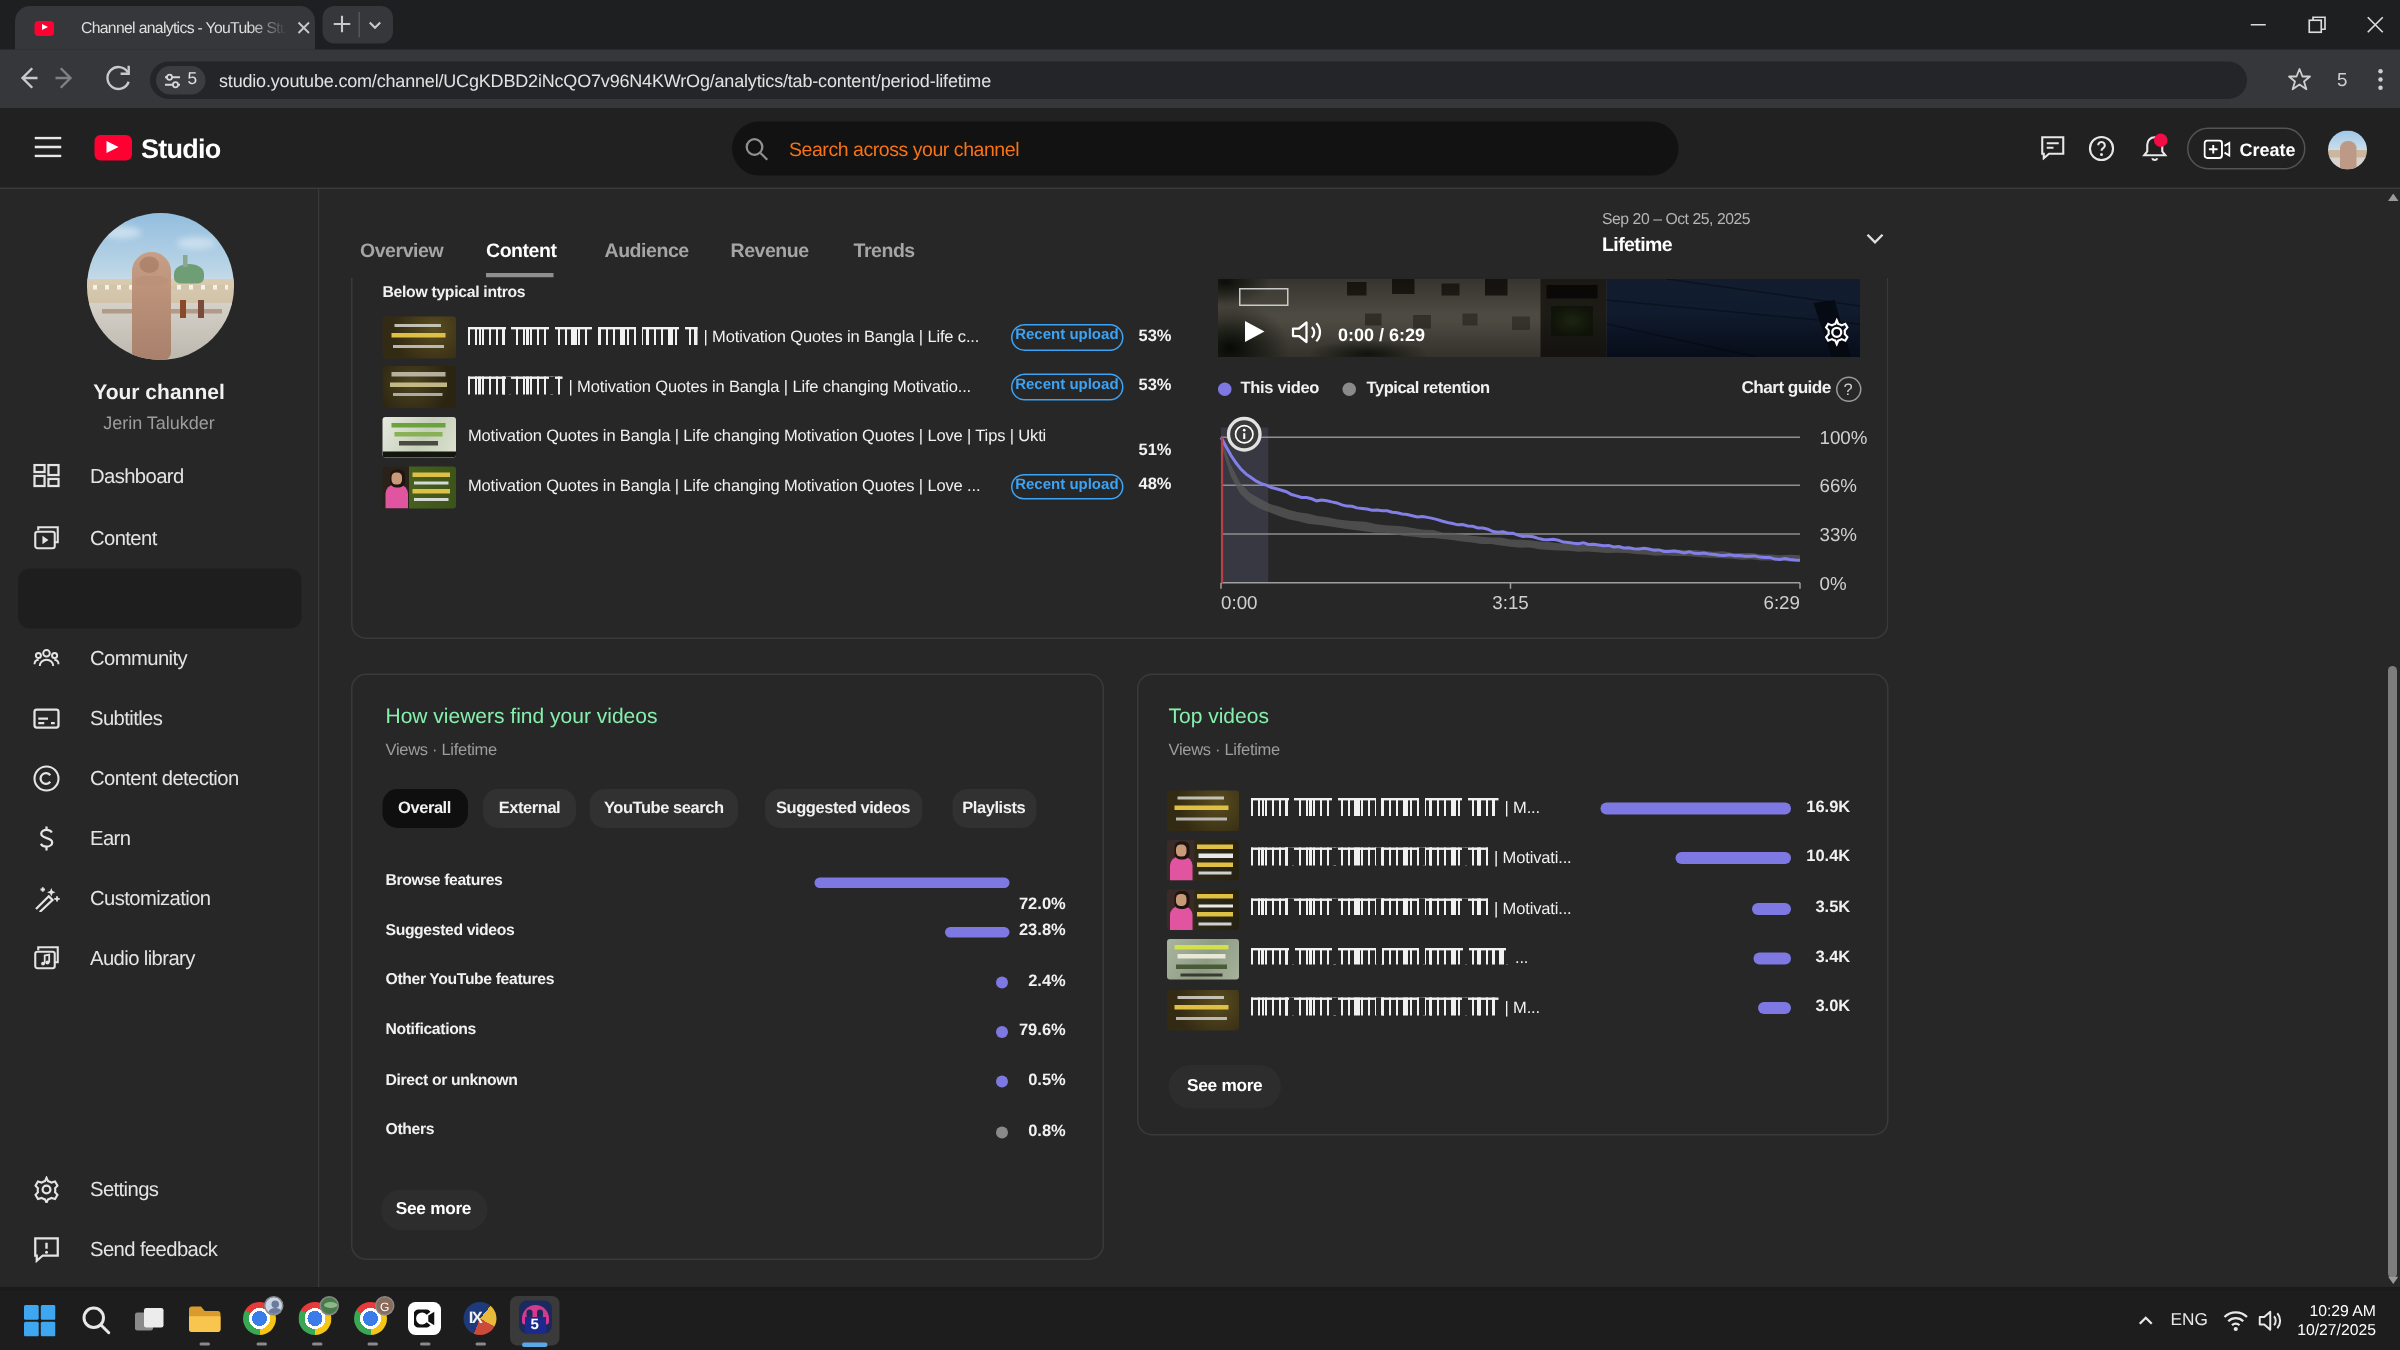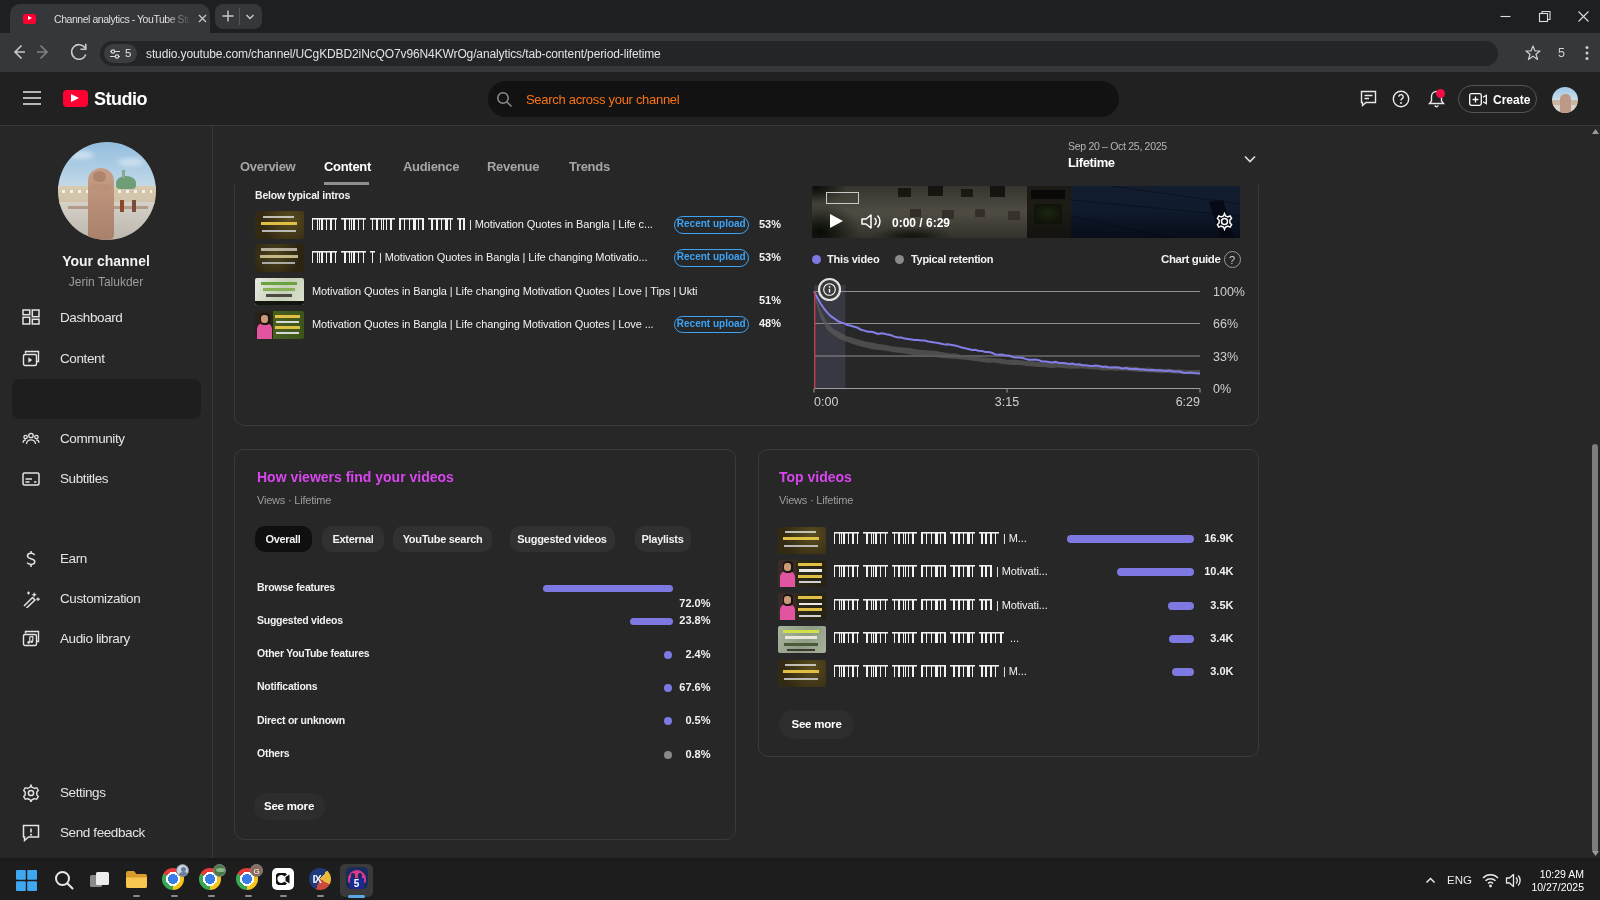--- a/index.html
+++ b/index.html
@@ -52,21 +52,21 @@
   .tab { position:absolute; top:33px; font-size:13px; font-weight:bold; color:#a5a5a5; letter-spacing:-0.3px; }
   #tabunderline { left:111px; top:56px; width:45px; height:2.5px; background:#8f8f8f; }
   #daterange { left:855px; top:14px; font-size:10.5px; letter-spacing:-0.3px; color:#b5b5b5; }
   #lifetime { left:855px; top:29px; font-size:13px; font-weight:bold; letter-spacing:-0.4px; color:#fff; }
 
   .card { position:absolute; background:#272727; border:1px solid #3a3a3a; border-radius:10px; }
   #card1 { left:21px; top:59px; width:1025px; height:241px; border-top:none; border-radius:0 0 10px 10px; }
   #card2 { left:21px; top:323px; width:502px; height:391px; }
   #card3 { left:545px; top:323px; width:501px; height:308px; }
 
-  .h1 { position:absolute; font-size:14px; font-weight:bold; color:#d946ef; }
+  .h1 { position:absolute; font-size:14px; font-weight:normal; color:#86efac; }
   .sub { position:absolute; font-size:11px; color:#9d9d9d; letter-spacing:-0.2px; }
   .rowlbl { position:absolute; font-size:10.5px; font-weight:bold; color:#f1f1f1; letter-spacing:-0.25px; }
   .pct { position:absolute; font-size:11px; font-weight:bold; color:#f1f1f1; text-align:right; }
   .bar { position:absolute; height:7px; border-radius:3.5px; background:#7e79e2; }
   .dot { position:absolute; width:8px; height:8px; border-radius:50%; background:#7e79e2; }
   .chip { position:absolute; top:76px; height:26px; border-radius:10px; background:#313131;
           font-size:11px; font-weight:bold; color:#f1f1f1; text-align:center; line-height:26px; letter-spacing:-0.3px; }
   .seemore { position:absolute; border-radius:15px; background:#2d2d2d;
       font-size:11.5px; font-weight:bold; color:#fff; text-align:center; letter-spacing:-0.2px; }
 
@@ -255,20 +255,27 @@
           </g>
         </svg>
       <div class="lbl">Community</div>
     </div>
     <div class="abs sideitem" style="top:332.7px;">
       <svg width="18" height="18" viewBox="0 0 18 18">
         <rect x="1" y="3" width="16" height="12" rx="1.5" fill="none" stroke="#e4e4e4" stroke-width="1.5"></rect>
         <path d="M3.5 9 H10 M3.5 12 H7.5 M12 12 H14.5" stroke="#e4e4e4" stroke-width="1.5"></path>
         </svg>
       <div class="lbl">Subtitles</div>
+    </div>
+    <div class="abs sideitem" style="top:372.8px;">
+      <svg width="18" height="18" viewBox="0 0 18 18">
+        <circle cx="9" cy="9" r="8" fill="none" stroke="#e4e4e4" stroke-width="1.4"></circle>
+        <path d="M11.5 6.8 a3.6 3.6 0 1 0 0 4.4" fill="none" stroke="#e4e4e4" stroke-width="1.5"></path>
+        </svg>
+      <div class="lbl">Content detection</div>
     </div>
     <div class="abs sideitem" style="top:412.9px;">
       <svg width="18" height="18" viewBox="0 0 18 18">
         <path d="M12.6 5 c-0.8-1.2-2.2-1.7-3.6-1.7 c-1.9 0-3.5 1-3.5 2.6 c0 3.6 7.3 2 7.3 5.7 c0 1.7-1.7 2.8-3.8 2.8 c-1.6 0-3-0.6-3.8-1.8" fill="none" stroke="#e4e4e4" stroke-width="1.5"></path>
         <path d="M9 1 V3.3 M9 14.7 V17" stroke="#e4e4e4" stroke-width="1.5"></path>
         </svg>
       <div class="lbl">Earn</div>
     </div>
     <div class="abs sideitem" style="top:453px;">
       <svg width="18" height="18" viewBox="0 0 18 18">
@@ -445,21 +452,21 @@
       <div class="rowlbl" style="left:22px;top:163.8px;">Suggested videos</div>
       <div class="bar" style="left:395px;top:167.8px;width:43px;"></div>
       <div class="pct" style="left:415.5px;top:164.3px;width:60px;">23.8%</div>
 
       <div class="rowlbl" style="left:22px;top:197.1px;">Other YouTube features</div>
       <div class="dot" style="left:428.5px;top:200.6px;"></div>
       <div class="pct" style="left:415.5px;top:197.6px;width:60px;">2.4%</div>
 
       <div class="rowlbl" style="left:22px;top:230.4px;">Notifications</div>
       <div class="dot" style="left:428.5px;top:233.9px;"></div>
-      <div class="pct" style="left:415.5px;top:230.9px;width:60px;">67.6%</div>
+      <div class="pct" style="left:415.5px;top:230.9px;width:60px;">79.6%</div>
 
       <div class="rowlbl" style="left:22px;top:263.7px;">Direct or unknown</div>
       <div class="dot" style="left:428.5px;top:267.2px;"></div>
       <div class="pct" style="left:415.5px;top:264.2px;width:60px;">0.5%</div>
 
       <div class="rowlbl" style="left:22px;top:297px;">Others</div>
       <div class="dot" style="left:428.5px;top:300.5px;background:#8a8a8a;"></div>
       <div class="pct" style="left:415.5px;top:297.5px;width:60px;">0.8%</div>
 
       <div class="seemore" style="left:18.5px;top:343px;width:71px;height:26.5px;line-height:26.5px;">See more</div>

